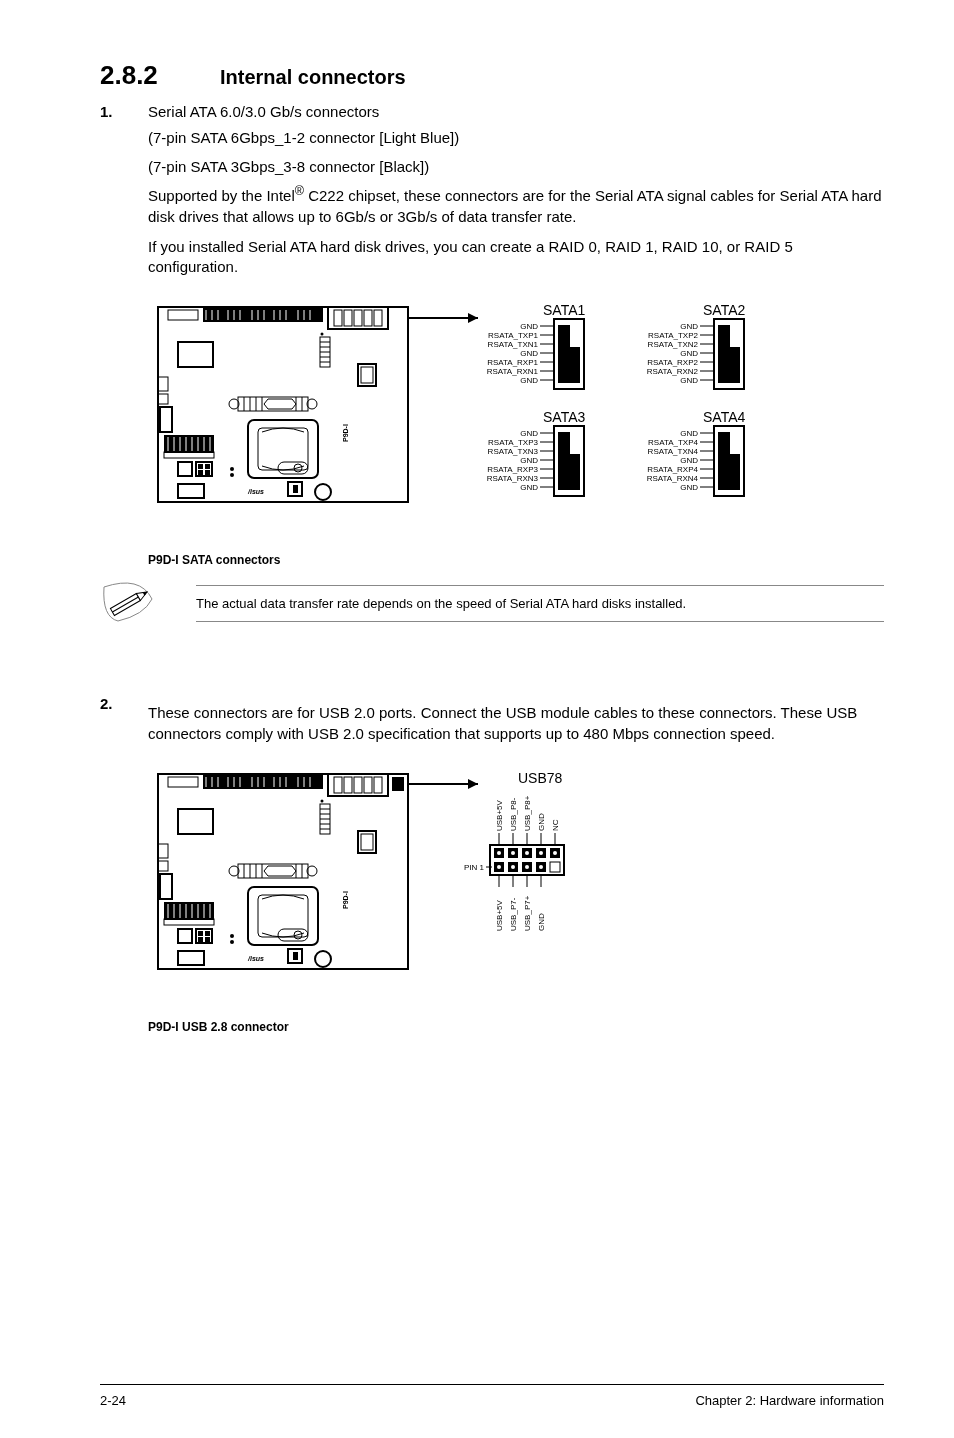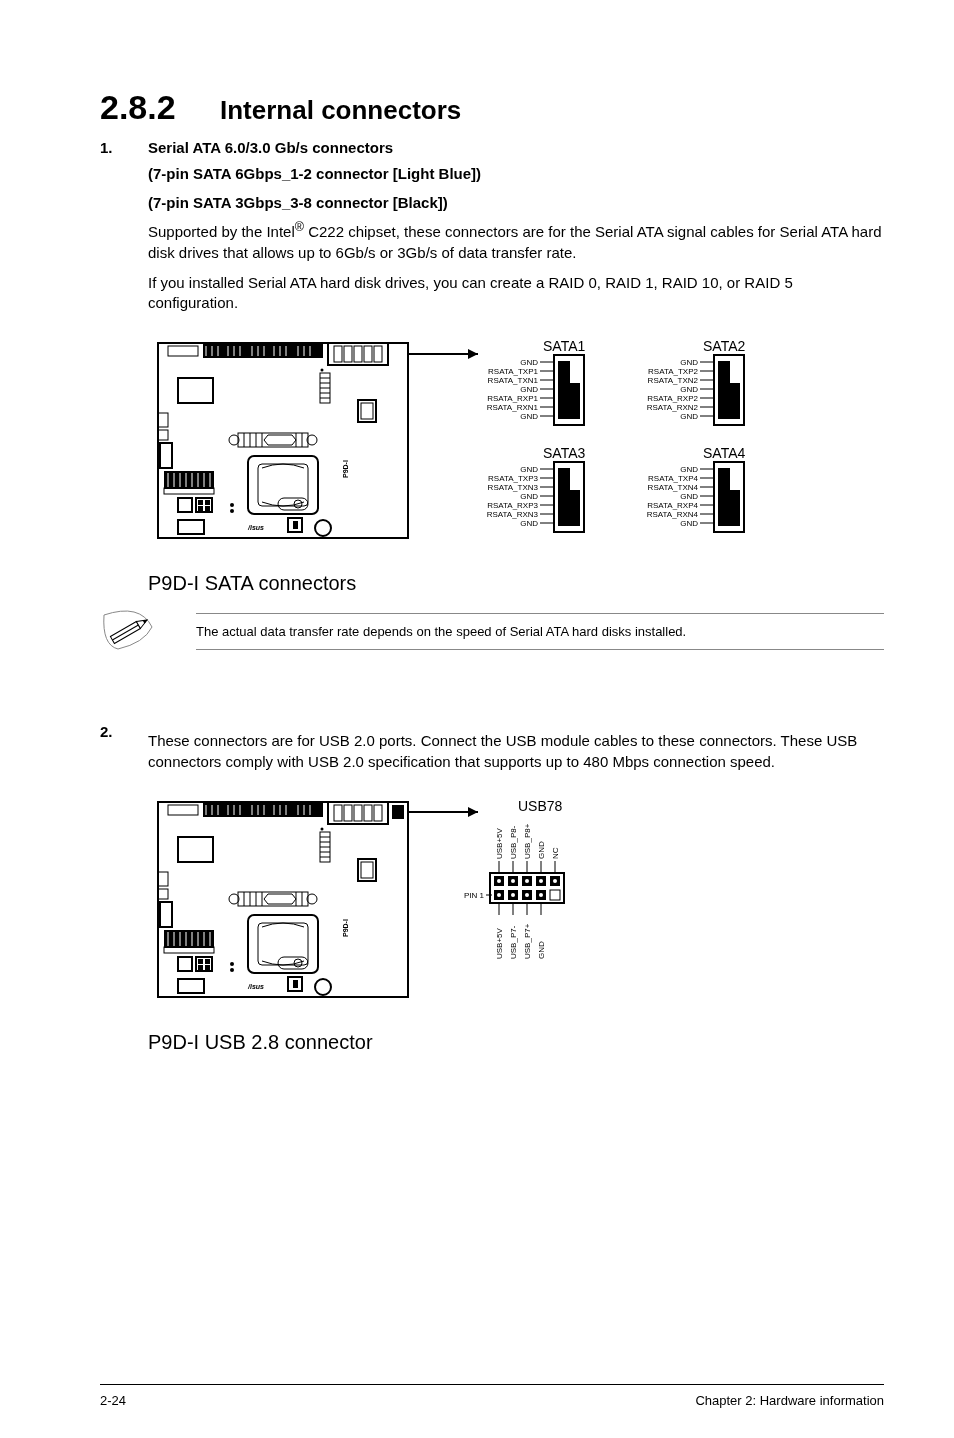--- a/index.html
+++ b/index.html
@@ -16,43 +16,42 @@
     box-sizing: border-box;
     min-height: 1438px;
     position: relative;
   }
   .h-section {
     display: flex;
     align-items: baseline;
     margin-bottom: 12px;
   }
   .h-num {
-    font-size: 34px;
+    font-size: 26px;
     font-weight: bold;
     width: 120px;
-    margin-top: 28px;
   }
   .h-title {
-    font-size: 26px;
+    font-size: 20px;
     font-weight: bold;
   }
   .item {
     display: flex;
     margin-bottom: 4px;
   }
   .item-num {
     font-weight: bold;
     width: 48px;
     flex: 0 0 48px;
   }
   .item-body {
     flex: 1;
   }
   .bold {
-    font-weight: bold;
+    font-weight: normal;
   }
   .para {
     margin: 8px 0 10px 0;
     line-height: 1.35;
   }
   .note-row {
     display: flex;
     align-items: center;
     margin: 14px 0 10px 0;
     gap: 30px;
@@ -68,23 +67,23 @@
     width: 56px;
     height: 44px;
     flex: 0 0 56px;
     margin-right: 10px;
   }
   .diagram {
     margin: 10px 0 0 48px;
   }
   .diagram-caption {
     font-family: Arial, sans-serif;
-    font-weight: normal;
-    font-size: 20px;
-    margin-top: 6px;
+    font-weight: bold;
+    font-size: 12px;
+    margin-top: 23px;
   }
   .footer {
     position: absolute;
     left: 100px;
     right: 70px;
     bottom: 30px;
     border-top: 1px solid #000;
     display: flex;
     justify-content: space-between;
     font-size: 13px;

